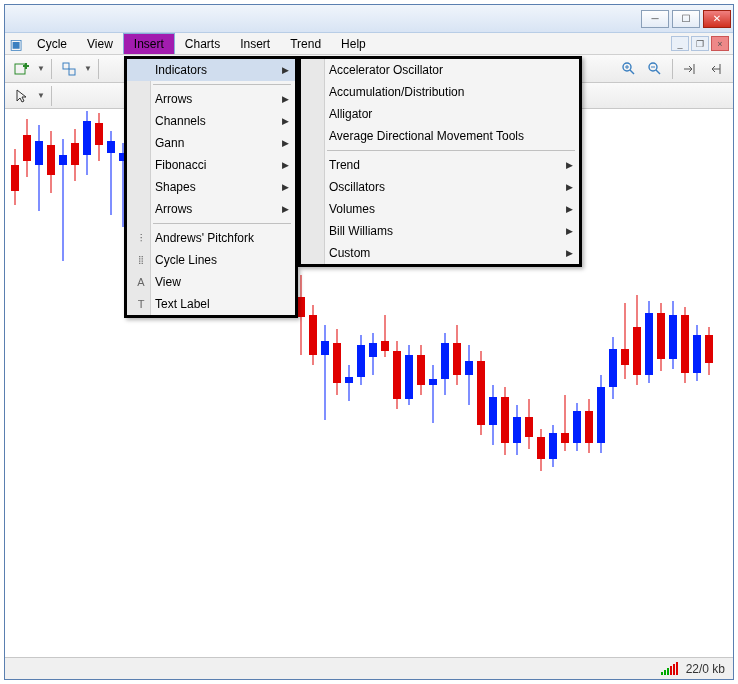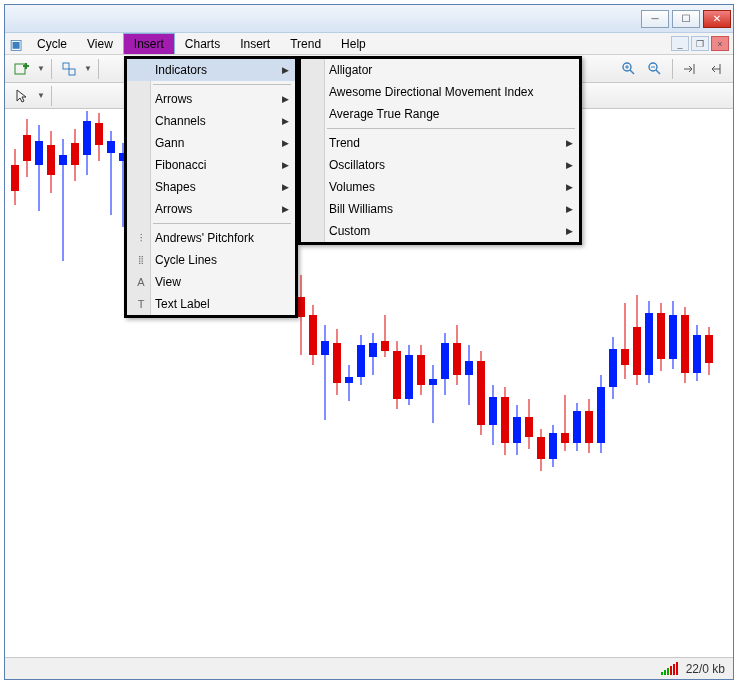--- a/index.html
+++ b/index.html
@@ -390,27 +390,30 @@
         <span class="ico">T</span>
         <span>Text Label</span>
       </div>
     </div>
 </div>
 
 <div class="dropdown dd-indicators">
   <div class="dd-iconcol"></div>
   <div id="indicator-rows">
       <div class="dd-row">
+        <span>Accelerator Oscillator</span>
+      </div>
+      <div class="dd-row">
+        <span>Accumulation/Distribution</span>
+      </div>
+      <div class="dd-row">
         <span>Alligator</span>
       </div>
       <div class="dd-row">
-        <span>Awesome Directional Movement Index</span>
-      </div>
-      <div class="dd-row">
-        <span>Average True Range</span>
+        <span>Average Directional Movement Tools</span>
       </div>
       <div class="dd-sep"></div>
       <div class="dd-row">
         <span>Trend</span>
         <span class="arrow">▶</span>
       </div>
       <div class="dd-row">
         <span>Oscillators</span>
         <span class="arrow">▶</span>
       </div>

